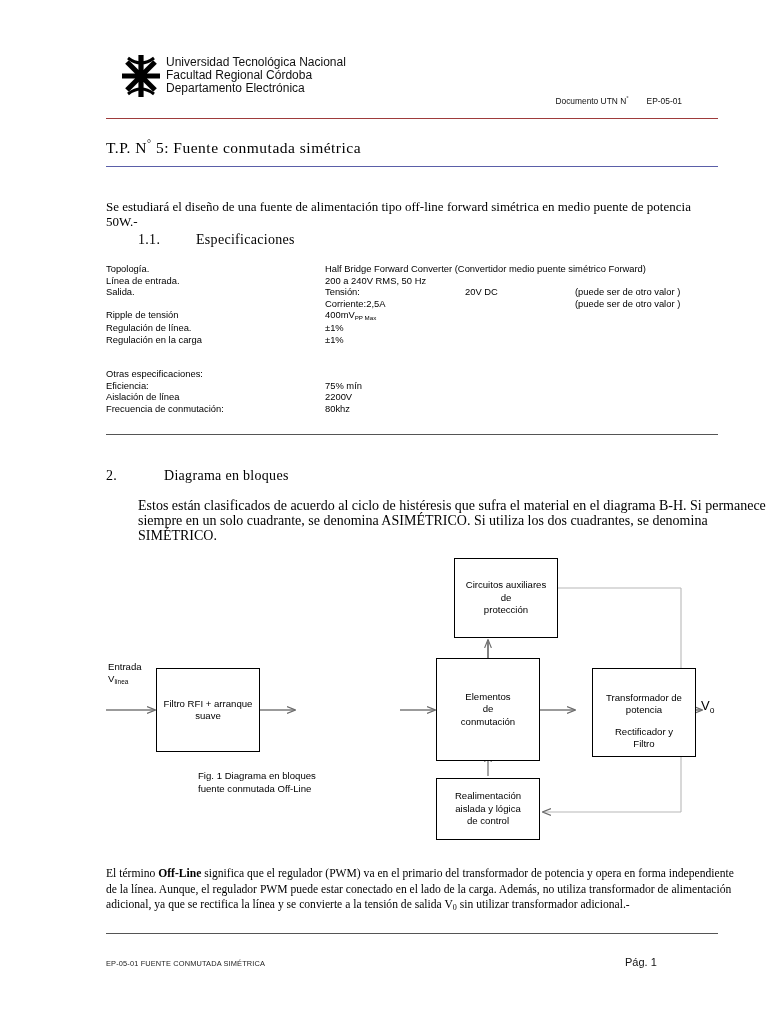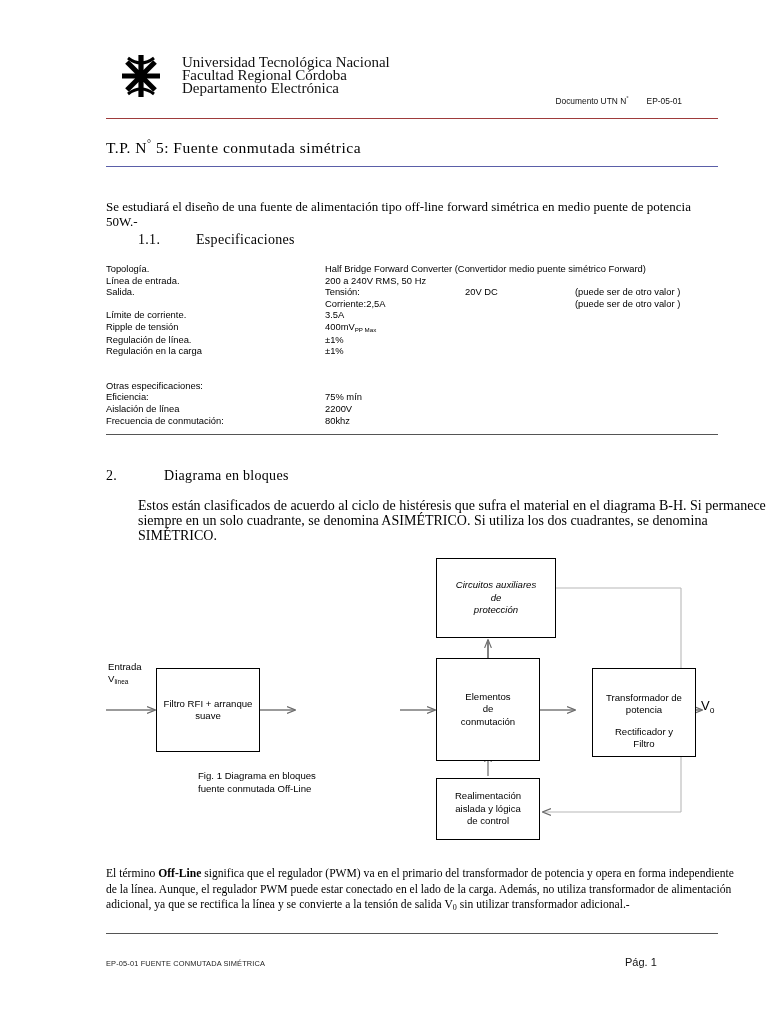--- a/index.html
+++ b/index.html
@@ -35,24 +35,24 @@
   .logo {
     position: absolute;
     left: 12px;
     top: 2px;
     width: 46px;
     height: 48px;
   }
   .logo svg { display: block; }
   .org-lines {
     position: absolute;
-    left: 76px;
+    left: 60px;
     top: 6px;
-    font-family: Liberation Serif, serif;
-    font-size: 15px;
+    font-family: Liberation Sans, sans-serif;
+    font-size: 12px;
     line-height: 13.2px;
     color: #111;
   }
   .doc-ref {
     position: absolute;
     right: 36px;
     top: 45px;
     font-family: "Liberation Sans", sans-serif;
     font-size: 8.4px;
     color: #111;
@@ -198,21 +198,21 @@
     text-align: center;
     color: #000;
     display: flex;
     align-items: center;
     justify-content: center;
     z-index: 3;
   }
   .blk .inner { width: 100%; padding: 0 3px; box-sizing: border-box; }
   .blk .gapline { display: block; height: 9px; }
 
-  #blk-aux   { left: 330px; top: 10px;  width: 120px; height: 80px; font-style: italic; }
+  #blk-aux   { left: 348px; top: 10px;  width: 104px; height: 80px; }
   #blk-rfi   { left: 50px;  top: 120px; width: 104px; height: 84px; }
   #blk-rect  { left: 190px; top: 120px; width: 104px; height: 84px; }
   #blk-sw    { left: 330px; top: 110px; width: 104px; height: 103px; }
   #blk-trafo { left: 470px; top: 120px; width: 104px; height: 89px;
                align-items: flex-start; padding-top: 23px; margin-left: 16px; }
   #blk-fb    { left: 330px; top: 230px; width: 104px; height: 62px; }
 
   .diag-svg {
     position: absolute;
     left: 0; top: 0;
@@ -287,24 +287,20 @@
         <td class="v2">20V DC</td>
         <td class="n">(puede ser de otro valor )</td>
       </tr>
       <tr>
         <td class="k"></td>
         <td class="v">Corriente:2,5A</td>
         <td class="v2"></td>
         <td class="n">(puede ser de otro valor )</td>
       </tr>
       <tr>
-        <td class="k">Límite de corriente.</td>
-        <td class="v" colspan="3">3.5A</td>
-      </tr>
-      <tr>
         <td class="k">Ripple de tensión</td>
         <td class="v" colspan="3"><span>400mV</span><sub>PP Max</sub></td>
       </tr>
       <tr>
         <td class="k">Regulación de línea.</td>
         <td class="v" colspan="3">±1%</td>
       </tr>
       <tr>
         <td class="k">Regulación en la carga</td>
         <td class="v" colspan="3">±1%</td>

